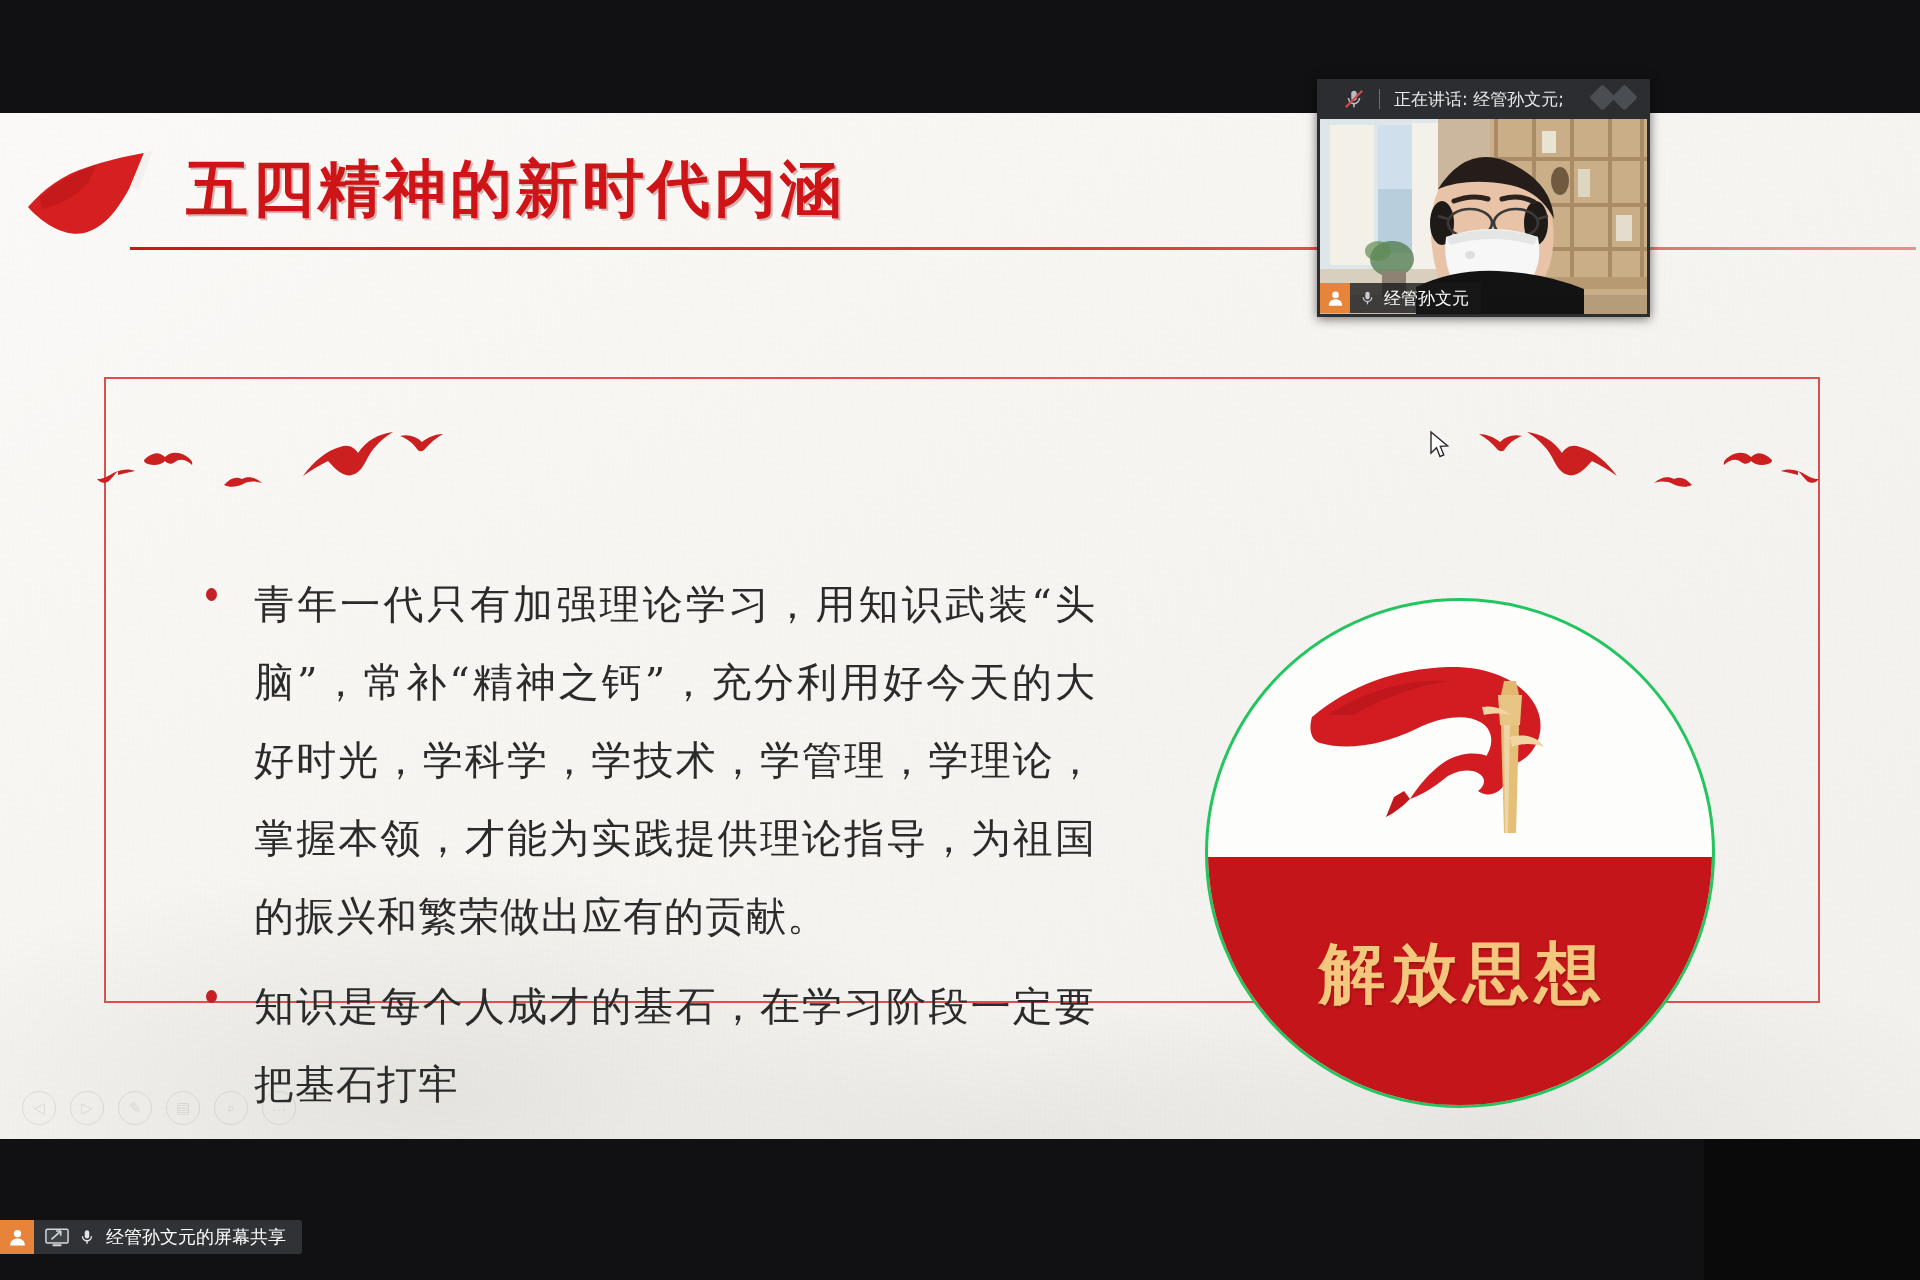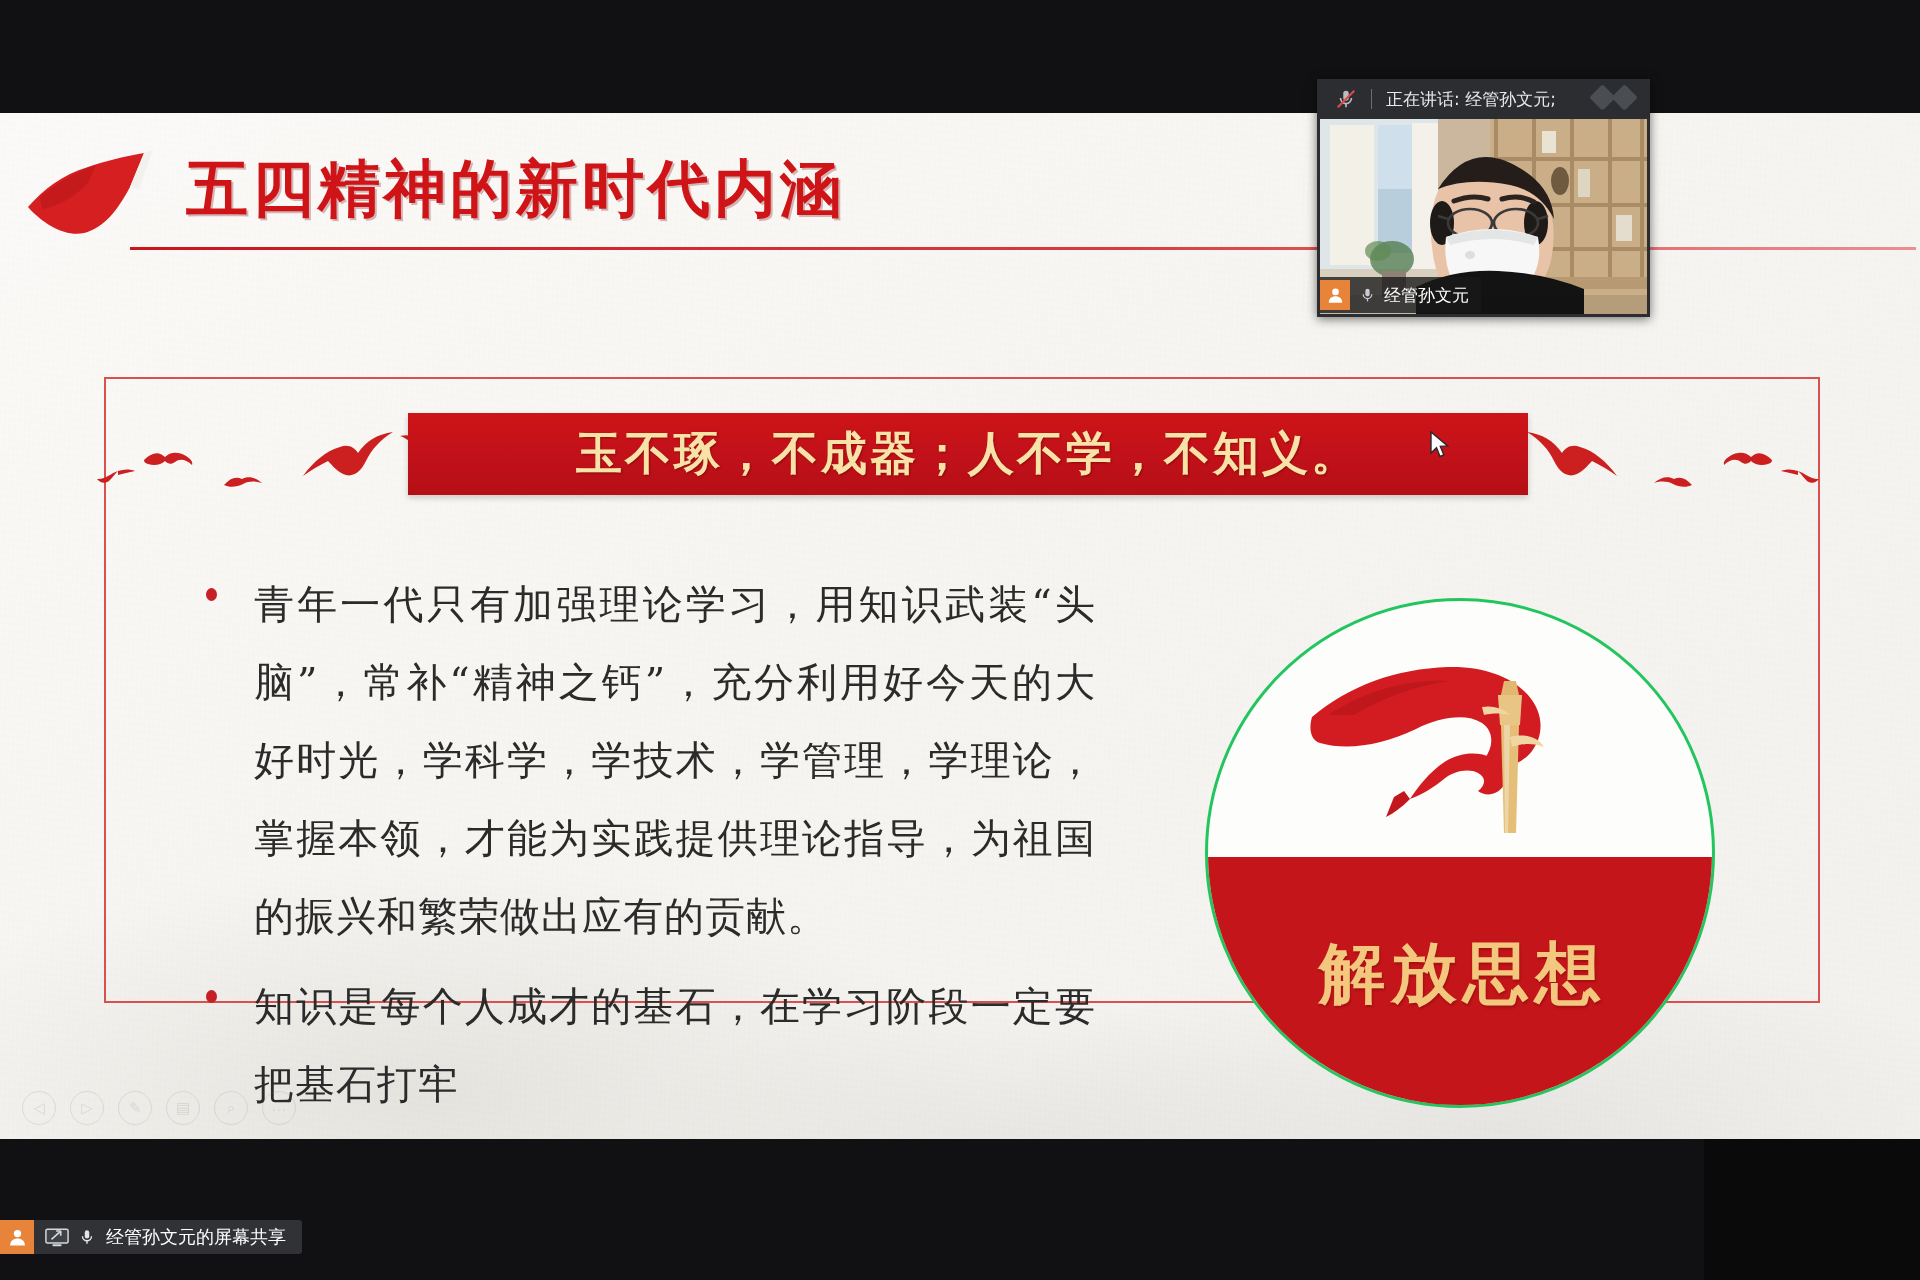--- a/index.html
+++ b/index.html
@@ -123,32 +123,32 @@
   .ime-grip { width:5px; height:22px;
     background:repeating-linear-gradient(180deg,#a8a8a8 0 2px,rgba(0,0,0,0) 2px 4px); }
   .ime-item { font-size:19px; color:#1d1d1d; font-family:"DejaVu Sans","Liberation Sans",sans-serif; }
   .ime-item.boxed { border:1.5px solid #2a2a2a; padding:0 2px; font-weight:bold; }
 
   
   .video-panel {
     position:absolute; left:1317px; top:79px; width:333px; height:238px;
     background:#2b2d31; box-shadow:0 2px 10px rgba(0,0,0,.55);
   }
-  .vp-header { position:absolute; left:0; top:0; width:333px; height:40px; display:flex; align-items:center; }
+  .vp-header { position:absolute; left:0; top:0; width:333px; height:40px; display:flex; align-items:center;padding-left:8px; }
   .vp-mic-muted { margin-left:18px; width:22px; height:22px; position:relative; }
   .vp-divider { width:1px; height:20px; background:#6a6d72; margin-left:14px; }
   .vp-speaking {
     margin-left:14px; color:#e8e9ea; font-size:17px; white-space:nowrap;
     font-family:"DejaVu Sans","Liberation Sans",sans-serif;
   }
   .vp-chevrons { position:absolute; right:16px; top:9px; display:flex; gap:3px; }
   .vp-chev { width:19px; height:19px; background:#4a4d52; transform:rotate(45deg); border-radius:3px; }
   .vp-video { position:absolute; left:3px; top:40px; width:327px; height:195px; overflow:hidden; background:#b9a894; }
   .vp-nametag {
-    position:absolute; left:3px; bottom:4px; height:36px;
+    position:absolute; left:3px; bottom:4px; height:30px;
     display:flex; align-items:center; background:rgba(24,24,26,.78);
   }
   .vp-avatar { width:30px; height:30px; background:#e8833a; display:flex; align-items:center; justify-content:center; }
   .vp-name { color:#ffffff; font-size:17px; padding:0 12px 0 8px; white-space:nowrap;
              font-family:"DejaVu Sans","Liberation Sans",sans-serif; }
 
   
   .taskbar {
     position:absolute; left:0; bottom:0; width:1704px; height:141px;
     background:#111113;
@@ -213,23 +213,20 @@
     <svg class="bird" style="left:1652px; top:360px; width:42px; height:16px; transform:scaleX(-1);" viewBox="0 0 42 16">
         <path d="M2 12 C8 5 14 3 20 6 C26 3 33 4 40 10 C33 8 27 8 21 11 C15 14 8 15 2 12 Z"></path>
       </svg>
     <svg class="bird" style="left:1524px; top:318px; width:96px; height:48px; transform:scaleX(-1);" viewBox="0 0 96 48">
         <path d="M3 45 C14 30 26 20 40 16 C48 13 54 16 58 22 C66 10 78 3 93 1 C80 9 71 19 66 30 C61 40 54 46 46 44 C38 42 32 34 28 30 C20 34 11 39 3 45 Z"></path>
       </svg>
     <svg class="bird" style="left:1478px; top:318px; width:46px; height:22px; transform:scaleX(-1);" viewBox="0 0 46 22">
         <path d="M2 5 C10 3 18 5 24 11 C30 6 38 3 45 3 C38 7 32 12 27 18 C24 21 21 21 19 18 C14 11 8 7 2 5 Z"></path>
       </svg>
 
-    <div class="quote-banner">
-      <span class="quote-text">玉不琢，不成器；人不学，不知义。</span>
-    </div>
 
     <div class="bullets">
       <div class="bullet">
         <span class="dot"></span>
         <p>青年一代只有加强理论学习，用知识武装“头脑”，常补“精神之钙”，充分利用好今天的大好时光，学科学，学技术，学管理，学理论，掌握本领，才能为实践提供理论指导，为祖国的振兴和繁荣做出应有的贡献。</p>
       </div>
       <div class="bullet">
         <span class="dot"></span>
         <p>知识是每个人成才的基石，在学习阶段一定要把基石打牢</p>
       </div>

